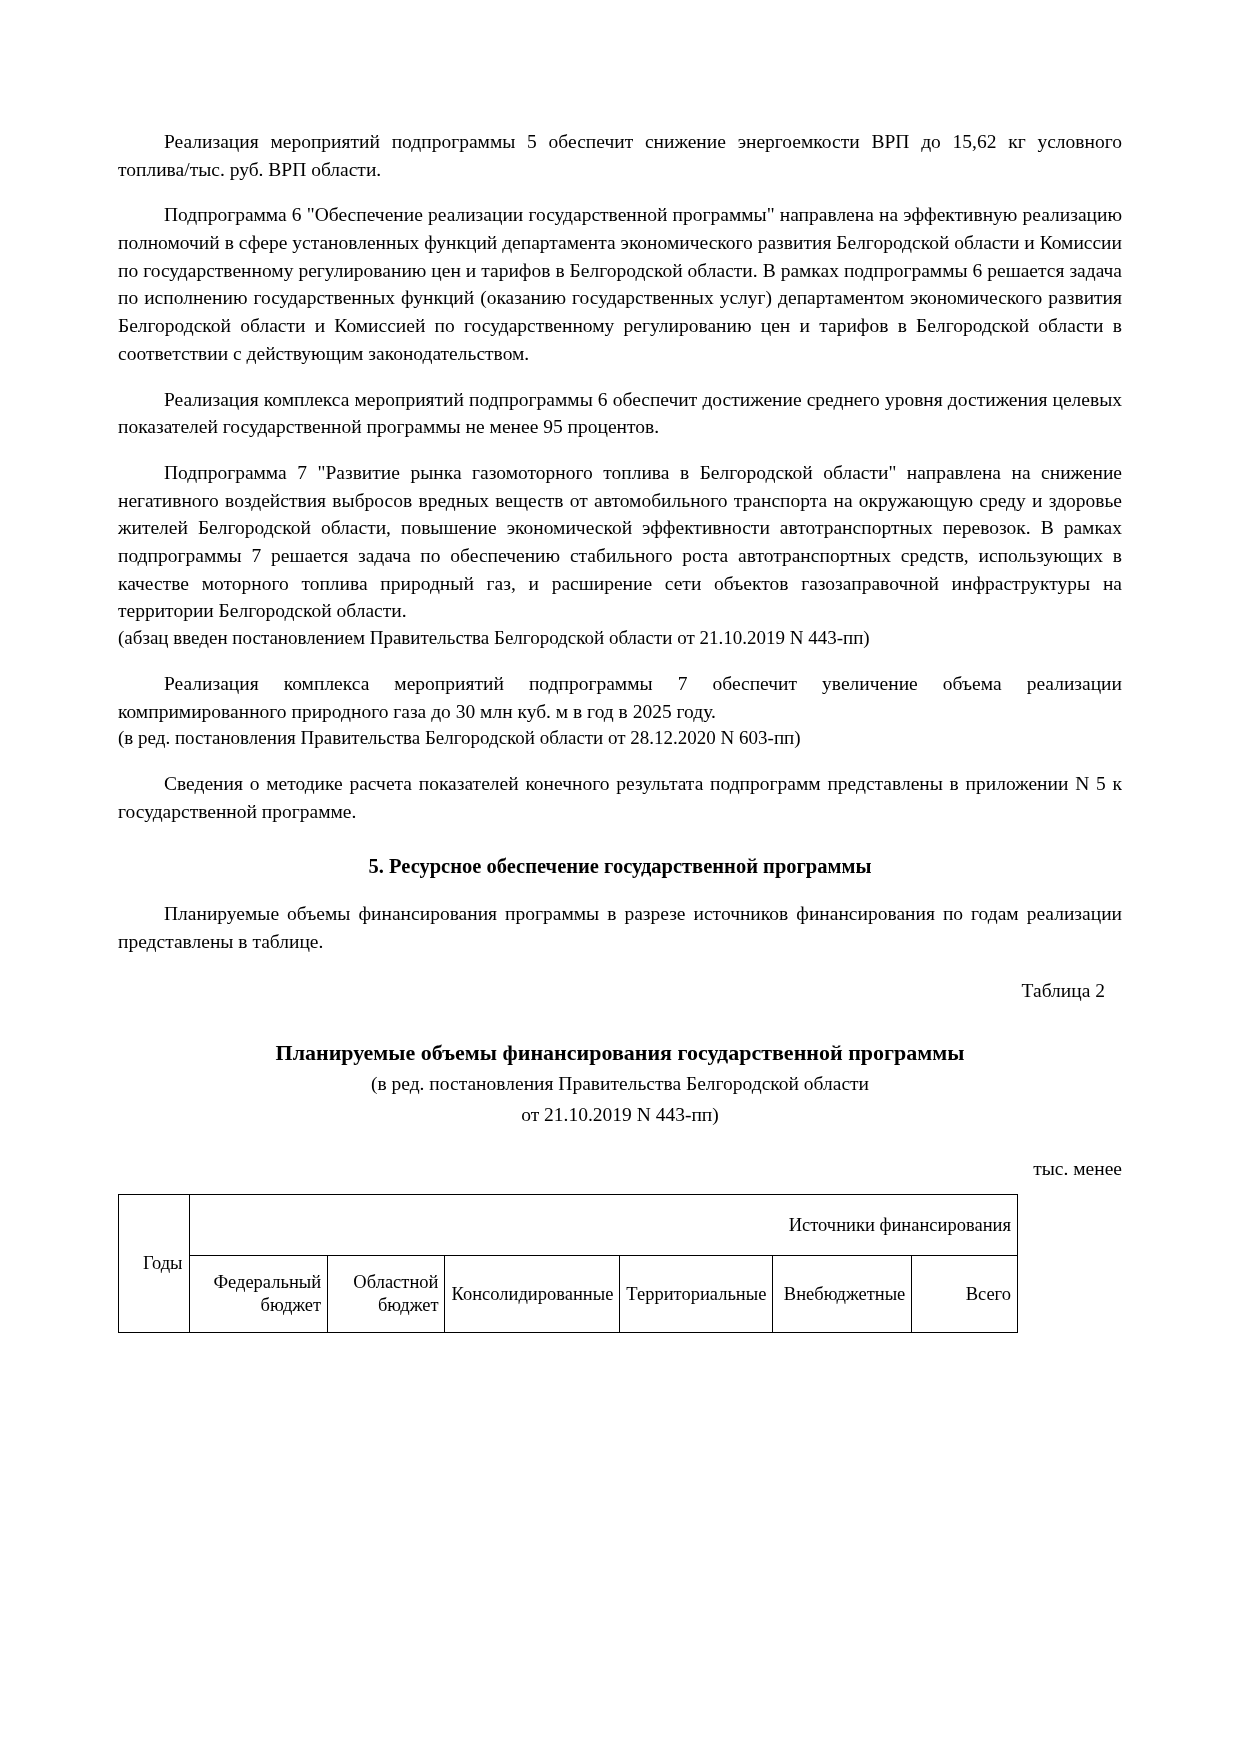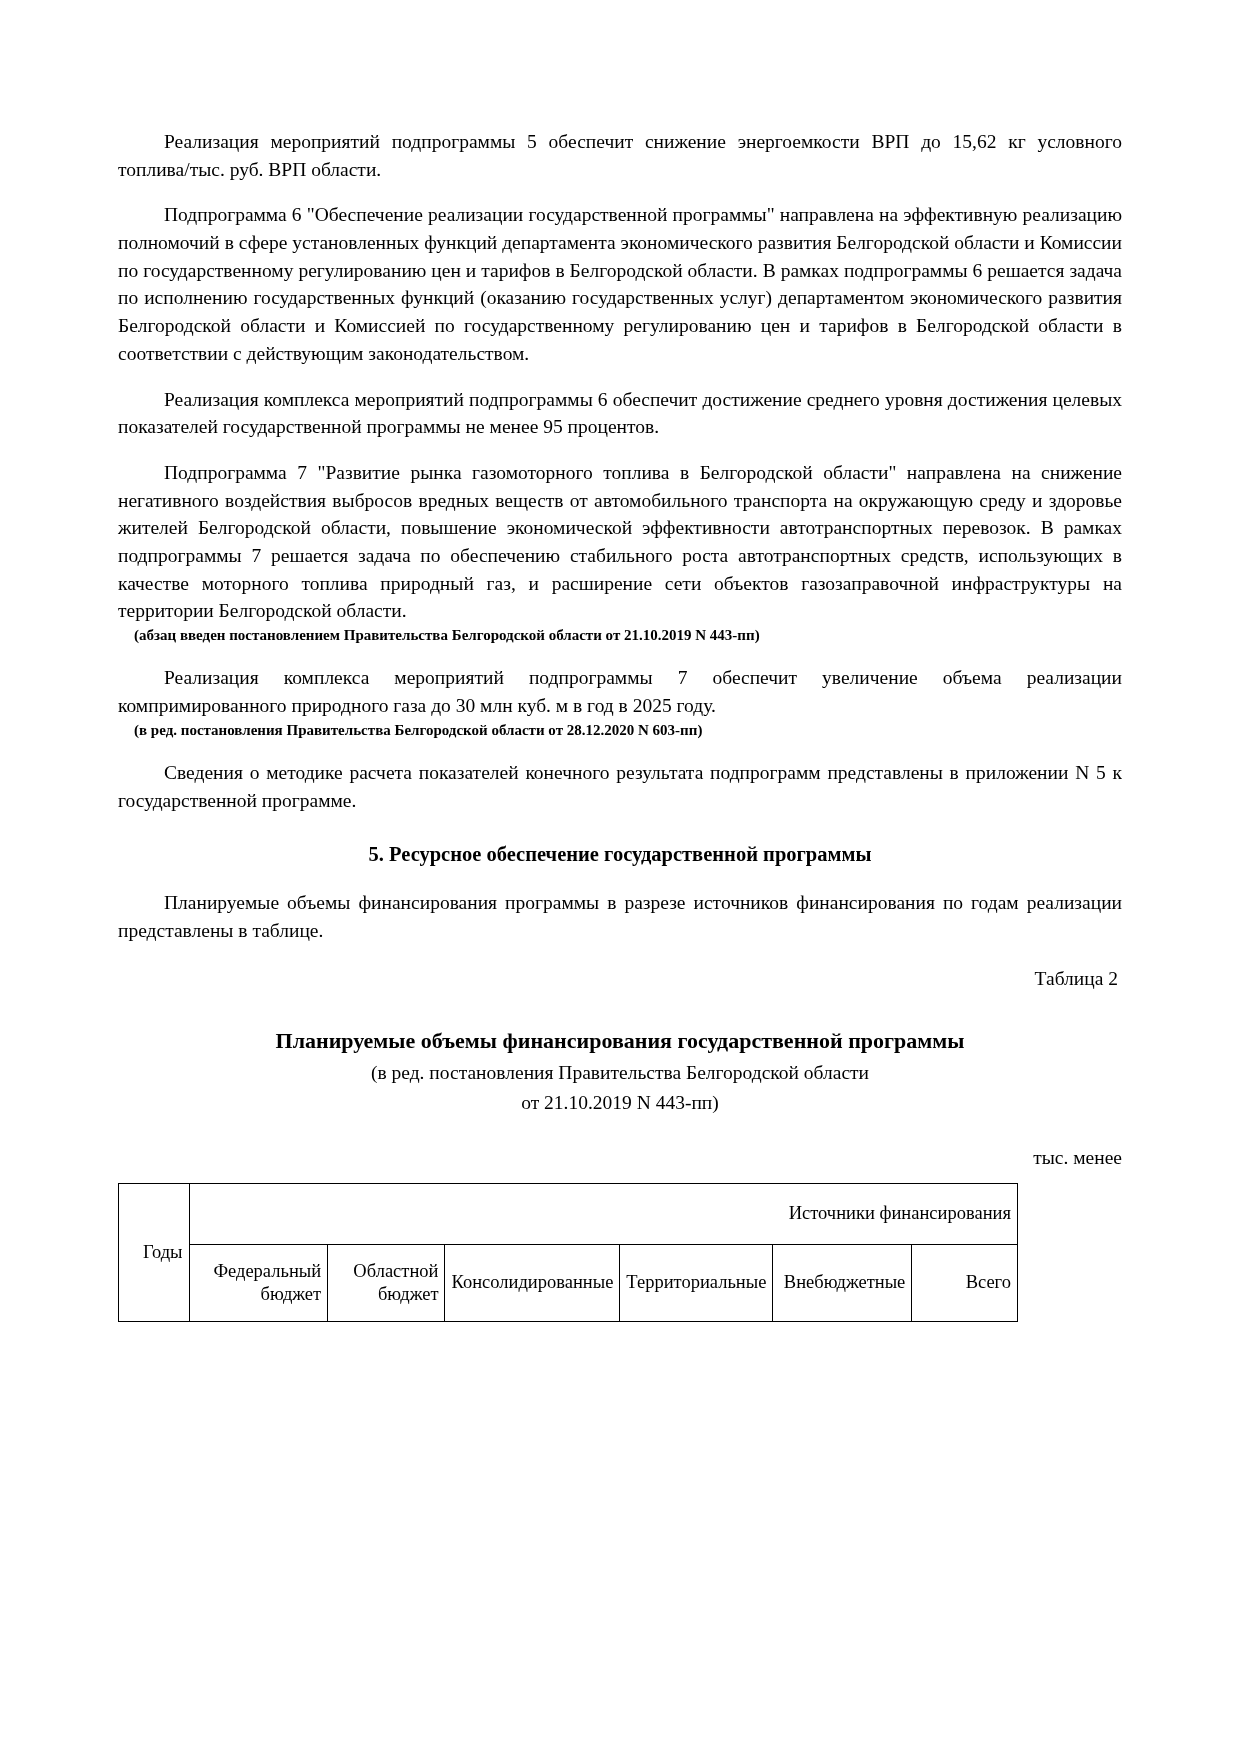--- a/index.html
+++ b/index.html
@@ -23,39 +23,38 @@
   }
   p.body-par {
     margin: 0 0 18px 0;
     font-size: 19.5px;
     line-height: 1.42;
     text-align: justify;
     text-indent: 46px;
     hyphens: none;
   }
   p.note {
-    margin: 0 0 18px 16px;
-    font-size: 15px;
+    margin: 0 0 18px 0;
+    font-size: 19px;
     line-height: 1.42;
     text-align: left;
     text-indent: 0;
-    font-weight: bold;
   }
   .tight {
     margin-bottom: 0 !important;
   }
   h2.section-title {
     margin: 26px 0 20px 0;
     font-size: 20.5px;
     font-weight: bold;
     text-align: center;
     line-height: 1.4;
   }
   .table-label {
-    margin: 24px 4px 0 0;
+    margin: 24px 17px 0 0;
     font-size: 19.5px;
     text-align: right;
   }
   h3.table-title {
     margin: 36px 0 0 0;
     font-size: 22px;
     font-weight: bold;
     text-align: center;
     line-height: 1.35;
   }

